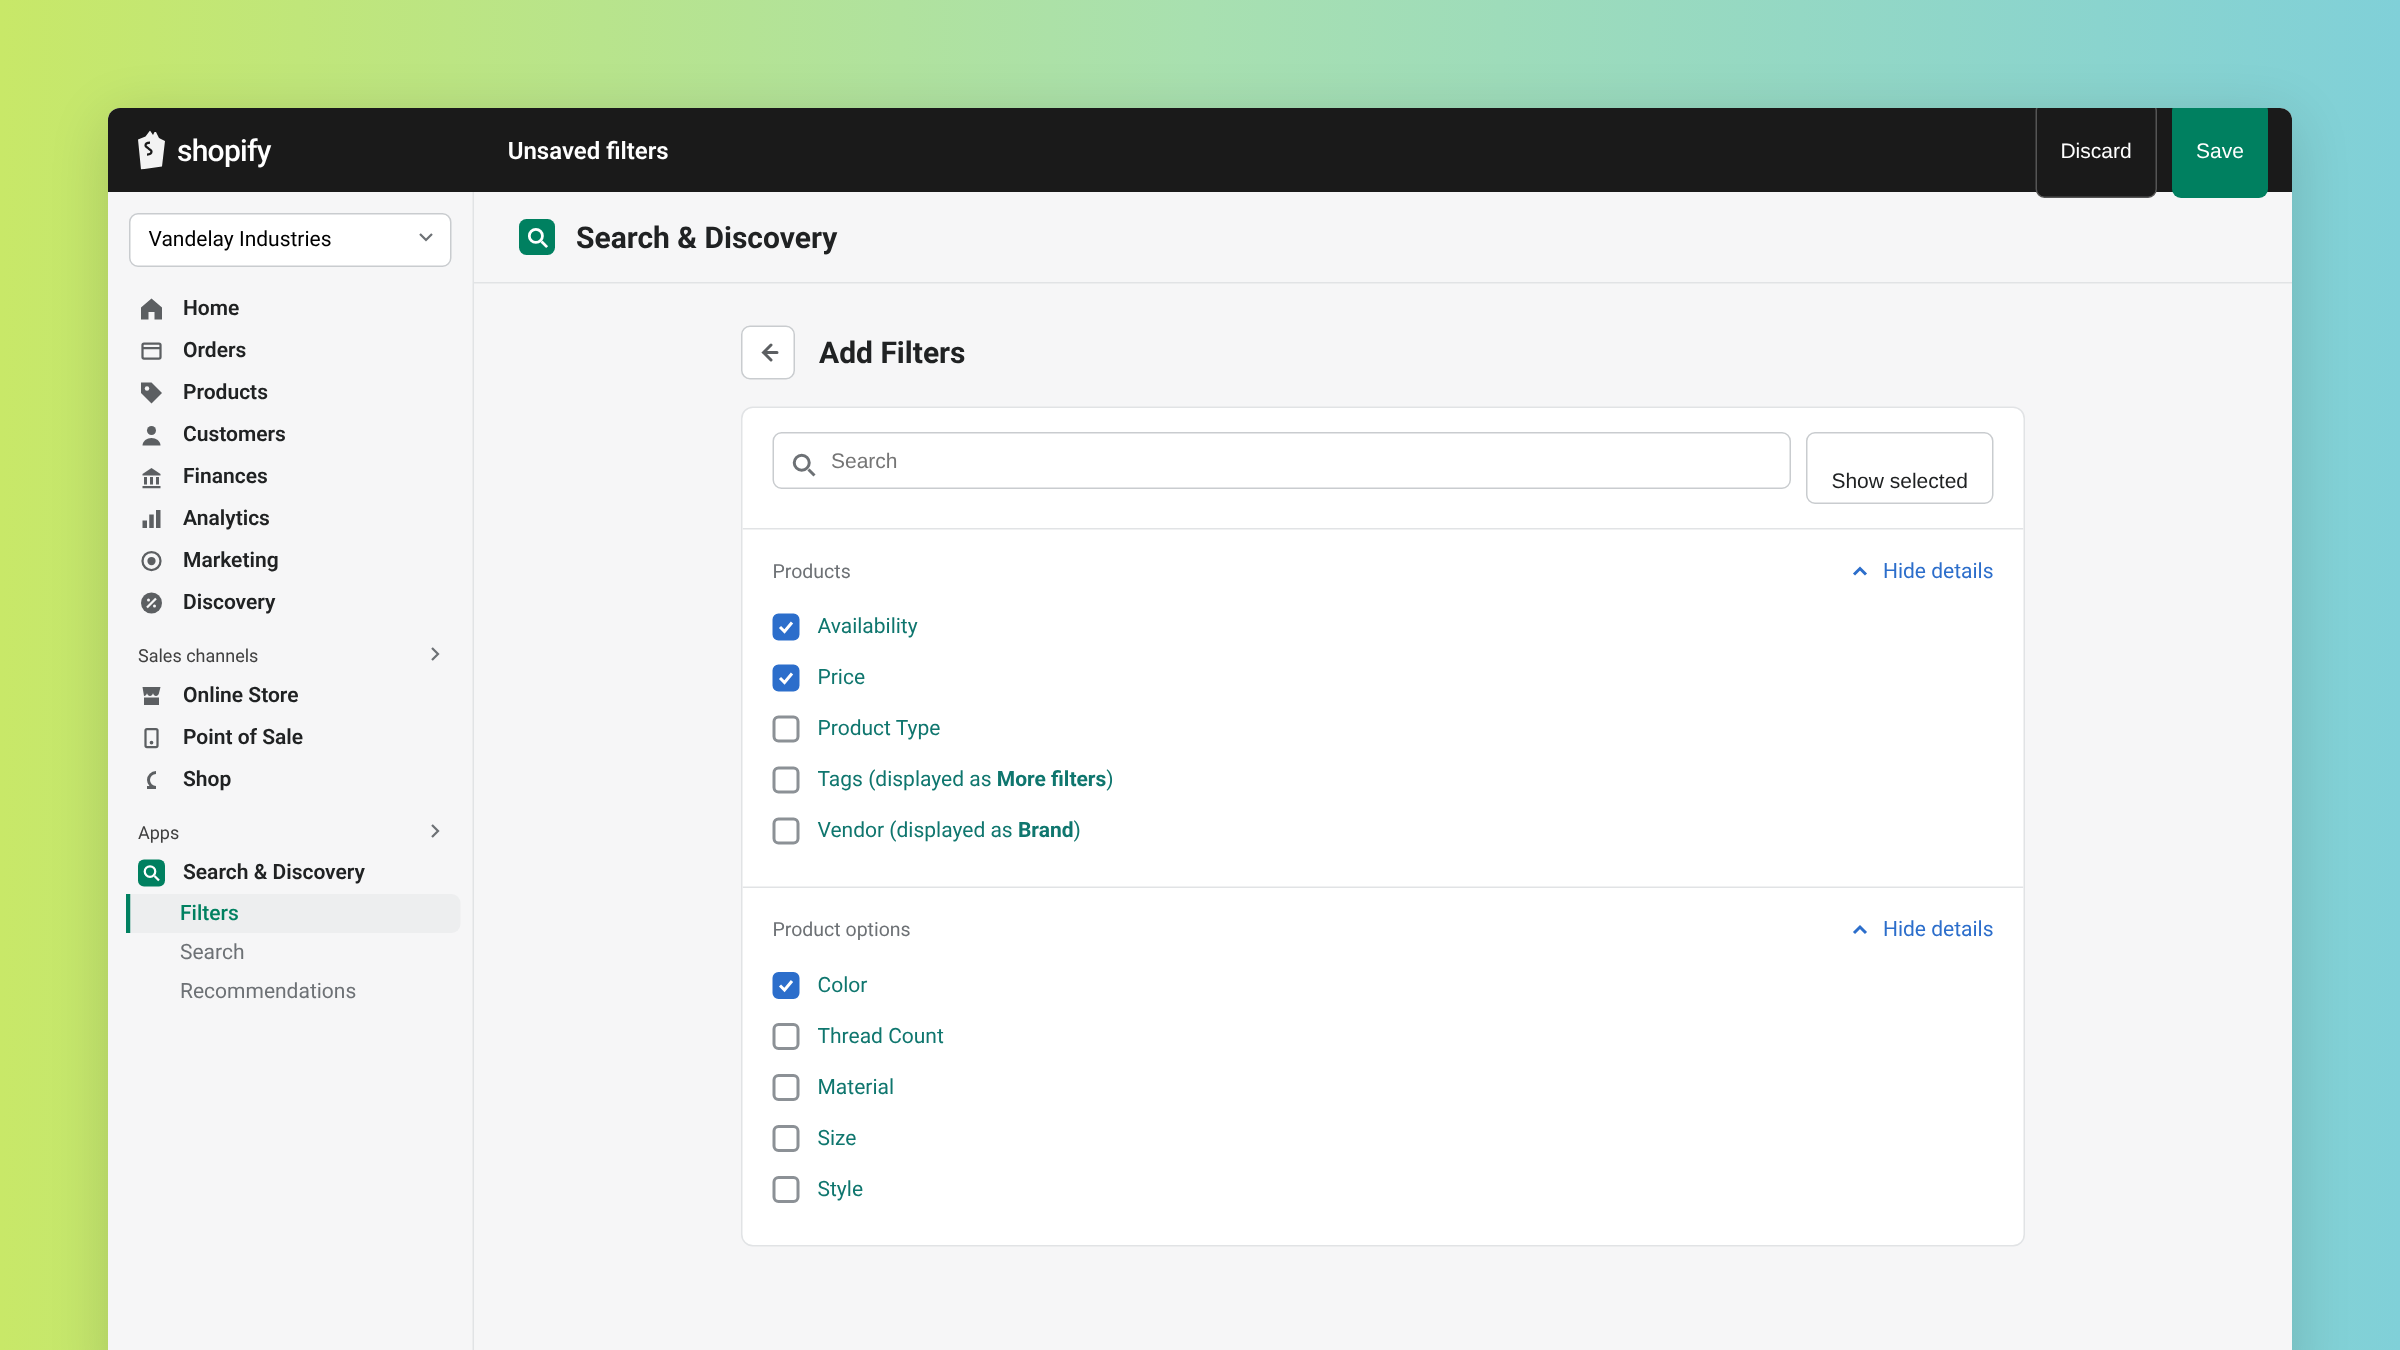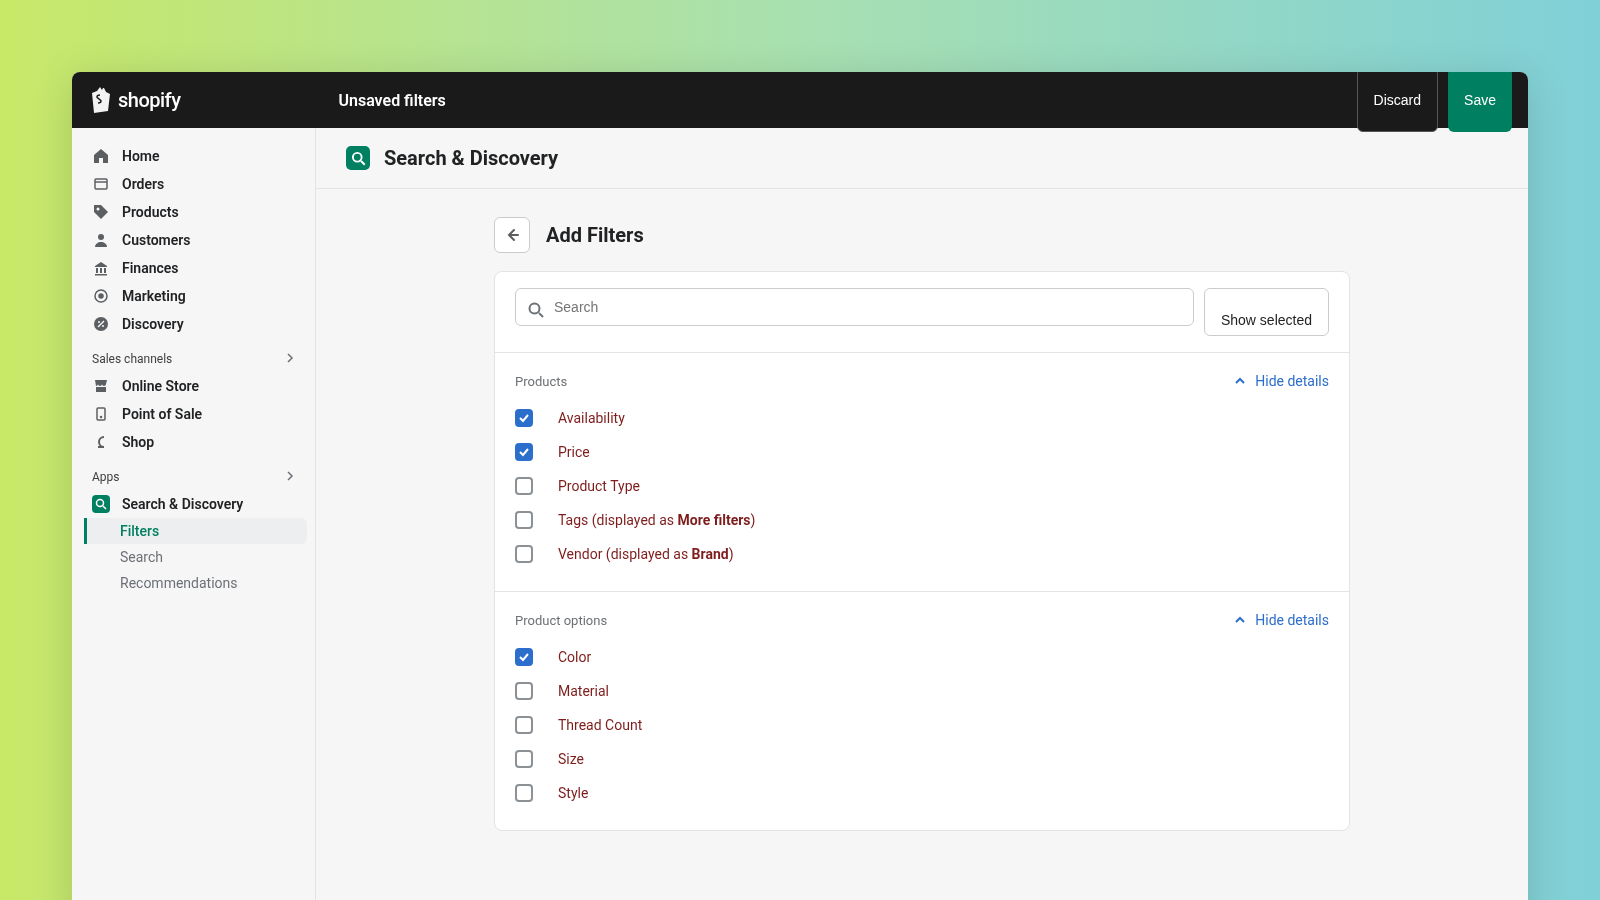--- a/index.html
+++ b/index.html
@@ -240,24 +240,24 @@
   display: flex;
   align-items: center;
   gap: 8px;
   color: #2c6ecb;
   font-size: 14px;
   cursor: pointer;
 }
 .check-row {
   display: flex;
   align-items: center;
-  gap: 25px;
+  gap: 12px;
   padding: 8px 0;
   font-size: 14px;
-  color: #7f1d1d;
+  color: #0f766e;
 }
 .chk {
   width: 18px; height: 18px;
   border: 2px solid #8c9196;
   border-radius: 4px;
   cursor: pointer;
   display:flex;align-items:center;justify-content:center;
   flex-shrink: 0;
 }
 .chk.checked {
@@ -282,20 +282,28 @@
     <div class="top-title">Unsaved filters</div>
     <div class="top-actions">
       <button class="btn btn-discard">Discard</button>
       <button class="btn btn-save">Save</button>
     </div>
   </div>
 
   <div class="body-area">
 
     <div class="sidebar">
+      <div class="store-select">
+        <span>Vandelay Industries</span>
+        <span class="chev">
+          <svg width="12" height="12" viewBox="0 0 12 12">
+              <path d="M2 4l4 4 4-4" stroke="#6d7175" stroke-width="1.5" fill="none"></path>
+            </svg>
+        </span>
+      </div>
 
       <div class="nav-item bold">
         <span class="ico">
             <svg width="16" height="16" viewBox="0 0 16 16" fill="#5c5f62">
               <path d="M8 1L1 7v8h5v-5h4v5h5V7z"></path>
             </svg>
           </span>
         <span>Home</span>
       </div>
       <div class="nav-item bold">
@@ -329,20 +337,30 @@
         <span class="ico">
             <svg width="16" height="16" viewBox="0 0 16 16" fill="#5c5f62">
               <path d="M2 6l6-4 6 4v1H2z"></path>
               <rect x="3" y="8" width="2" height="5"></rect>
               <rect x="7" y="8" width="2" height="5"></rect>
               <rect x="11" y="8" width="2" height="5"></rect>
               <rect x="2" y="14" width="12" height="1.5"></rect>
             </svg>
           </span>
         <span>Finances</span>
+      </div>
+      <div class="nav-item bold">
+        <span class="ico">
+            <svg width="16" height="16" viewBox="0 0 16 16" fill="#5c5f62">
+              <rect x="2" y="9" width="3" height="5"></rect>
+              <rect x="6.5" y="5" width="3" height="9"></rect>
+              <rect x="11" y="2" width="3" height="12"></rect>
+            </svg>
+          </span>
+        <span>Analytics</span>
       </div>
       <div class="nav-item bold">
         <span class="ico">
             <svg width="16" height="16" viewBox="0 0 16 16" fill="none" stroke="#5c5f62" stroke-width="1.5">
               <circle cx="8" cy="8" r="6"></circle>
               <circle cx="8" cy="8" r="2" fill="#5c5f62"></circle>
             </svg>
           </span>
         <span>Marketing</span>
       </div>
@@ -501,25 +519,25 @@
               <div class="check-row">
                 <span class="chk checked">
                     <svg viewBox="0 0 12 12">
                       <path d="M2 6l3 3 5-6" stroke="#fff" stroke-width="2" fill="none"></path>
                     </svg>
                   </span>
                 <span>Color</span>
               </div>
               <div class="check-row">
                 <span class="chk"></span>
+                <span>Thread Count</span>
+              </div>
+              <div class="check-row">
+                <span class="chk"></span>
                 <span>Material</span>
-              </div>
-              <div class="check-row">
-                <span class="chk"></span>
-                <span>Thread Count</span>
               </div>
               <div class="check-row">
                 <span class="chk"></span>
                 <span>Size</span>
               </div>
               <div class="check-row">
                 <span class="chk"></span>
                 <span>Style</span>
               </div>
             </div>

